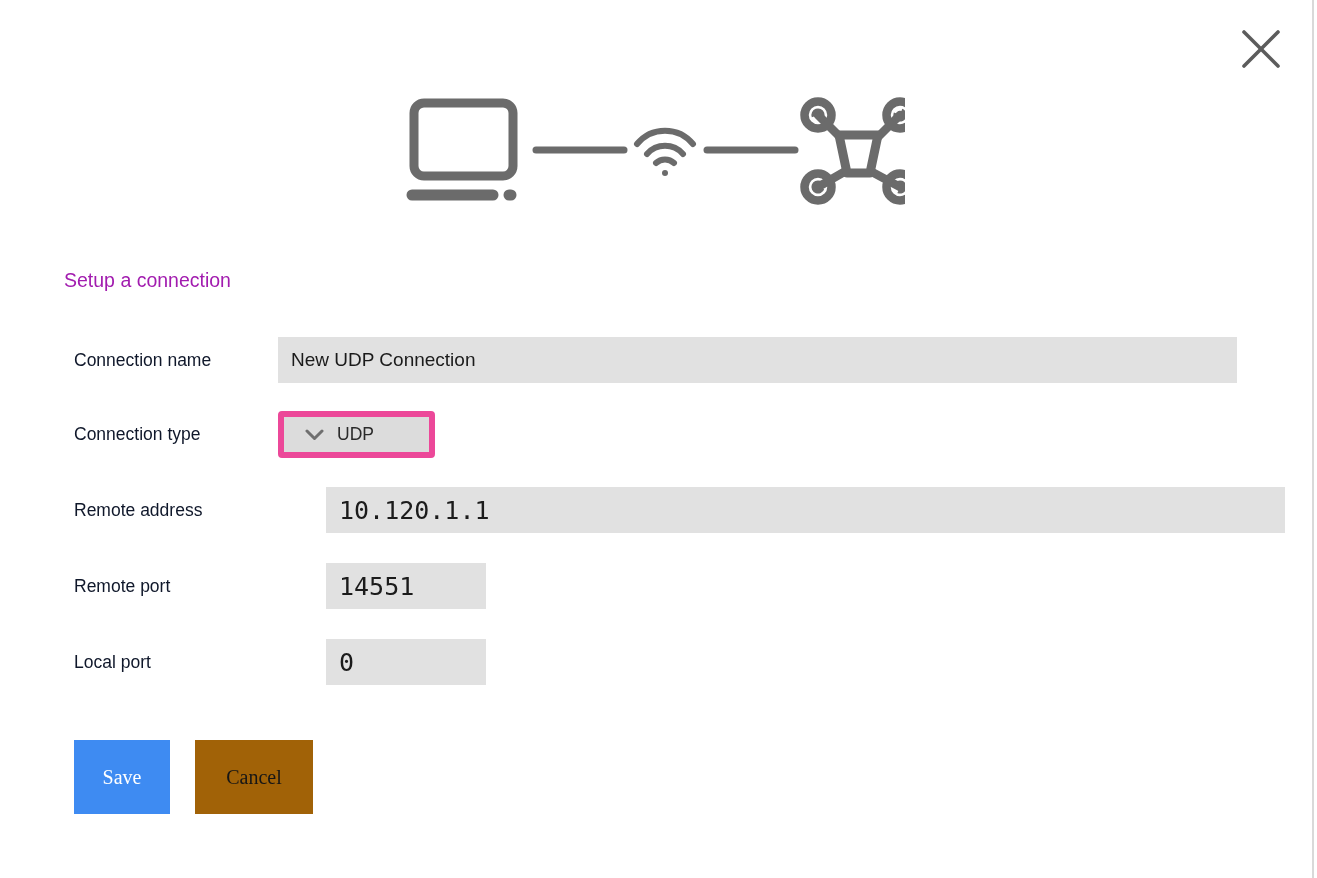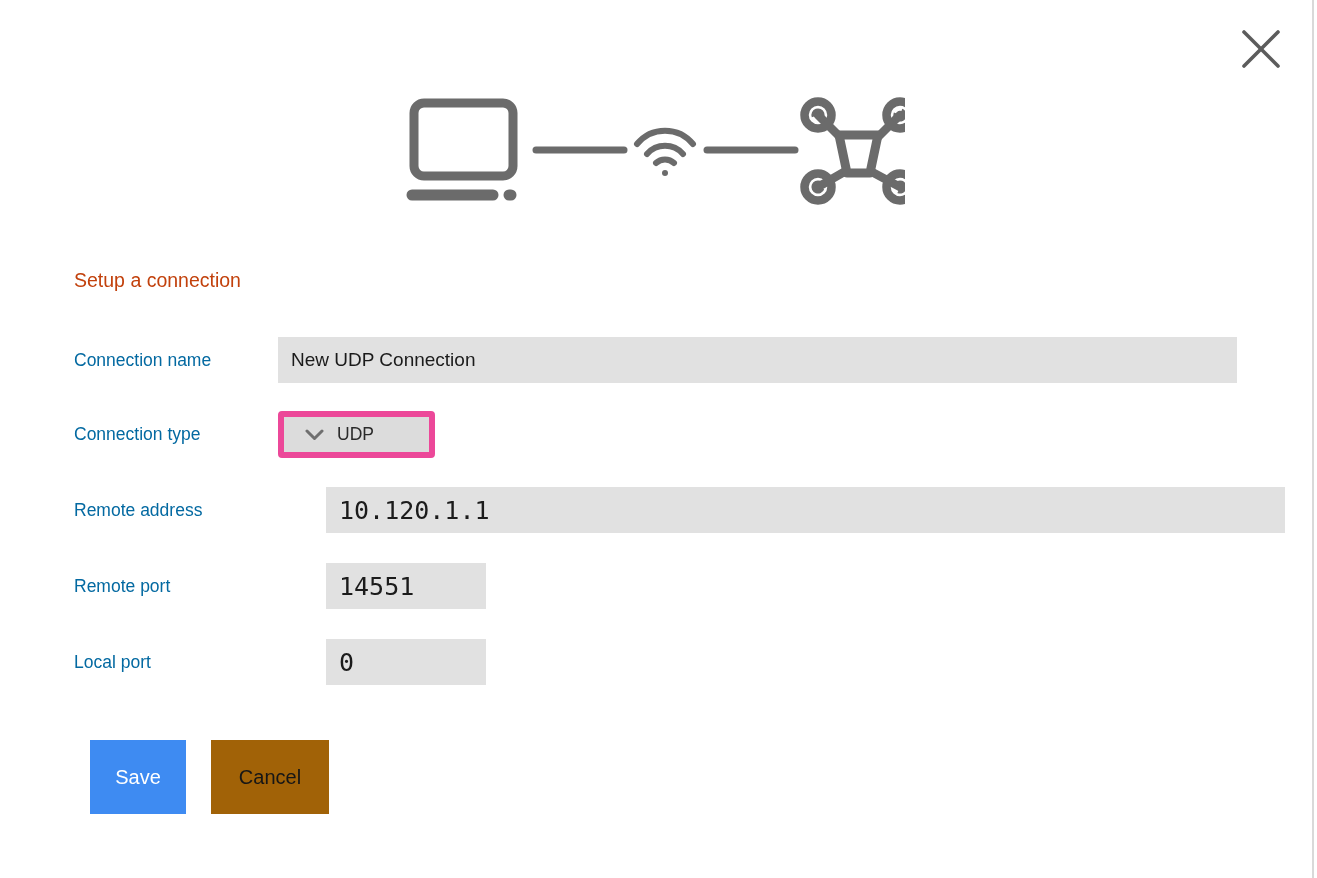--- a/index.html
+++ b/index.html
@@ -35,32 +35,32 @@
   
   .illustration {
     position: absolute;
     left: 400px; top: 93px;
     width: 505px; height: 118px;
   }
 
   
   .dialog-title {
     position: absolute;
-    left: 74px; top: 269px;
+    left: 64px; top: 269px;
     font-size: 19.5px;
-    color: #c2410c;
+    color: #a21caf;
   }
 
   
   .field-label {
     position: absolute;
     left: 74px;
     width: 195px;
     font-size: 17.5px;
-    color: #0369a1;
+    color: #0f172a;
     display: flex; align-items: center;
   }
   .text-input {
     position: absolute;
     left: 278px;
     background: #e1e1e1;
     border: none;
     outline: none;
     color: #1b1b1b;
     padding: 9px 13px;
@@ -97,24 +97,24 @@
   .row-rport-input   { top: 563px; height: 46px; width: 160px; }
 
   .row-lport-label   { top: 639px; height: 46px; }
   .row-lport-input   { top: 639px; height: 46px; width: 160px; }
 
   
   .btn {
     position: absolute;
     top: 740px; height: 74px;
     border: none;
-    font-family: Liberation Sans, sans-serif;
+    font-family: Liberation Serif, serif;
     font-size: 20px;
     cursor: pointer;
-    display: flex; align-items: center; justify-content: center; margin-left: 16px;
+    display: flex; align-items: center; justify-content: center;
   }
   .btn-save {
     left: 74px; width: 96px;
     background: #3e8bf2;
     color: #ffffff;
   }
   .btn-cancel {
     left: 195px; width: 118px;
     background: #a16207;
     color: #161616;

